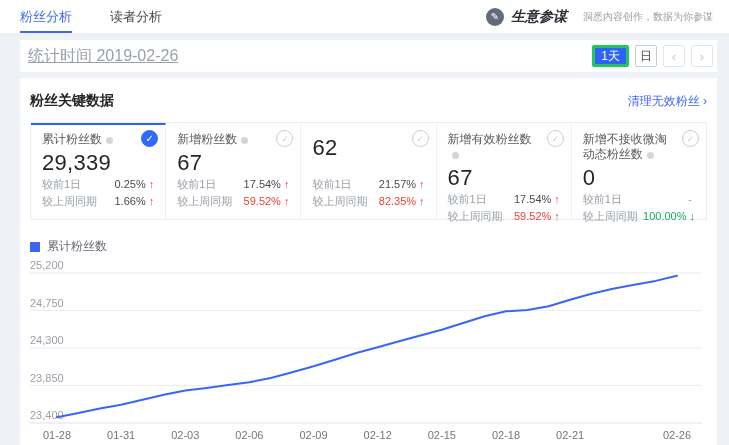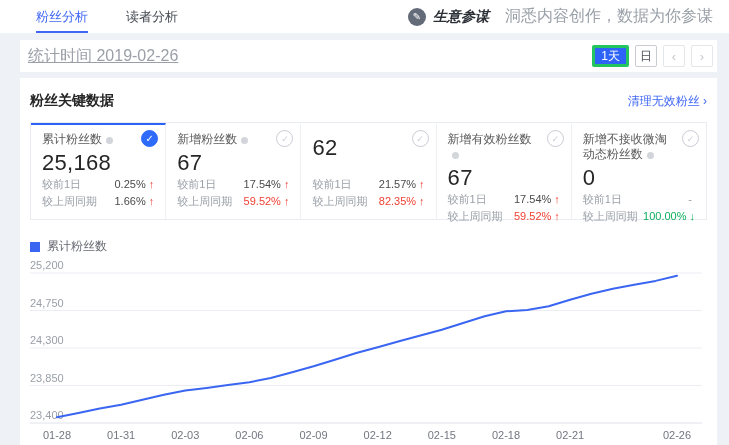--- a/index.html
+++ b/index.html
@@ -3,27 +3,27 @@
 <meta charset="utf-8">
 <style>
   html,body{margin:0;padding:0;}
   body{
     width:729px;height:445px;position:relative;overflow:hidden;
     background:#ffffff;
     font-family:"Liberation Sans","DejaVu Sans",sans-serif;
     -webkit-font-smoothing:antialiased;
   }
   
-  .topbar{height:33px;background:#fff;display:flex;align-items:stretch;padding-left:36px;position:relative;text-align:right;}
+  .topbar{height:33px;background:#fff;display:flex;align-items:stretch;padding-left:20px;position:relative;text-align:right;}
   .tab{font-size:13px;color:#454a52;display:flex;align-items:center;margin-right:38px;cursor:pointer;border-bottom:2px solid transparent;padding-top:2px;}
   .tab.active{color:#3f66f5;border-bottom-color:#3f66f5;}
   .brand{position:absolute;right:16px;top:0;height:33px;display:flex;align-items:center;}
   .brand-logo{width:18px;height:18px;border-radius:50%;background:#636b78;color:#fff;display:flex;align-items:center;justify-content:center;font-size:10px;line-height:1;}
   .brand-name{font-size:14px;color:#2b2f36;font-weight:700;margin-left:7px;font-style:italic;}
-  .brand-slogan{font-size:16px;color:#9aa0a8;margin-left:16px;}
+  .brand-slogan{font-size:10px;color:#9aa0a8;margin-left:16px;}
   
   .band{height:7px;background:#eef1f5;}
   .band2{height:6px;background:#eef1f5;}
   .side{position:absolute;top:33px;bottom:0;background:#eef1f5;z-index:5;}
   .side.left{left:0;width:20px;}
   .side.right{right:0;width:12px;}
   
   .toolbar{height:32px;background:#fff;margin:0 12px 0 20px;display:flex;align-items:center;padding:0 4px 0 8px;}
   .stat-time{font-size:16px;color:#9b9fa8;text-decoration:underline;}
   .toolbar-right{margin-left:auto;display:flex;align-items:center;gap:6px;}
@@ -94,21 +94,21 @@
   <div class="section-head">
     <span class="section-title">粉丝关键数据</span>
     <span class="clean-link">清理无效粉丝 ›</span>
   </div>
 
   <div class="cards">
 
     <div class="card selected">
       <span class="check">✓</span>
       <div class="card-title-row"><span>累计粉丝数</span><span class="dot"></span></div>
-      <div class="card-value">25,168</div>
+      <div class="card-value">29,339</div>
       <div class="stats">
         <div class="stat-row">
             <span class="stat-label">较前1日</span>
             <span class="stat-right">
               <span class="stat-value" style="color: rgb(74, 74, 74);">0.25%</span>
               <span class="stat-arrow" style="color: rgb(240, 65, 52);">↑</span>
             </span>
           </div>
         <div class="stat-row">
             <span class="stat-label">较上周同期</span>

